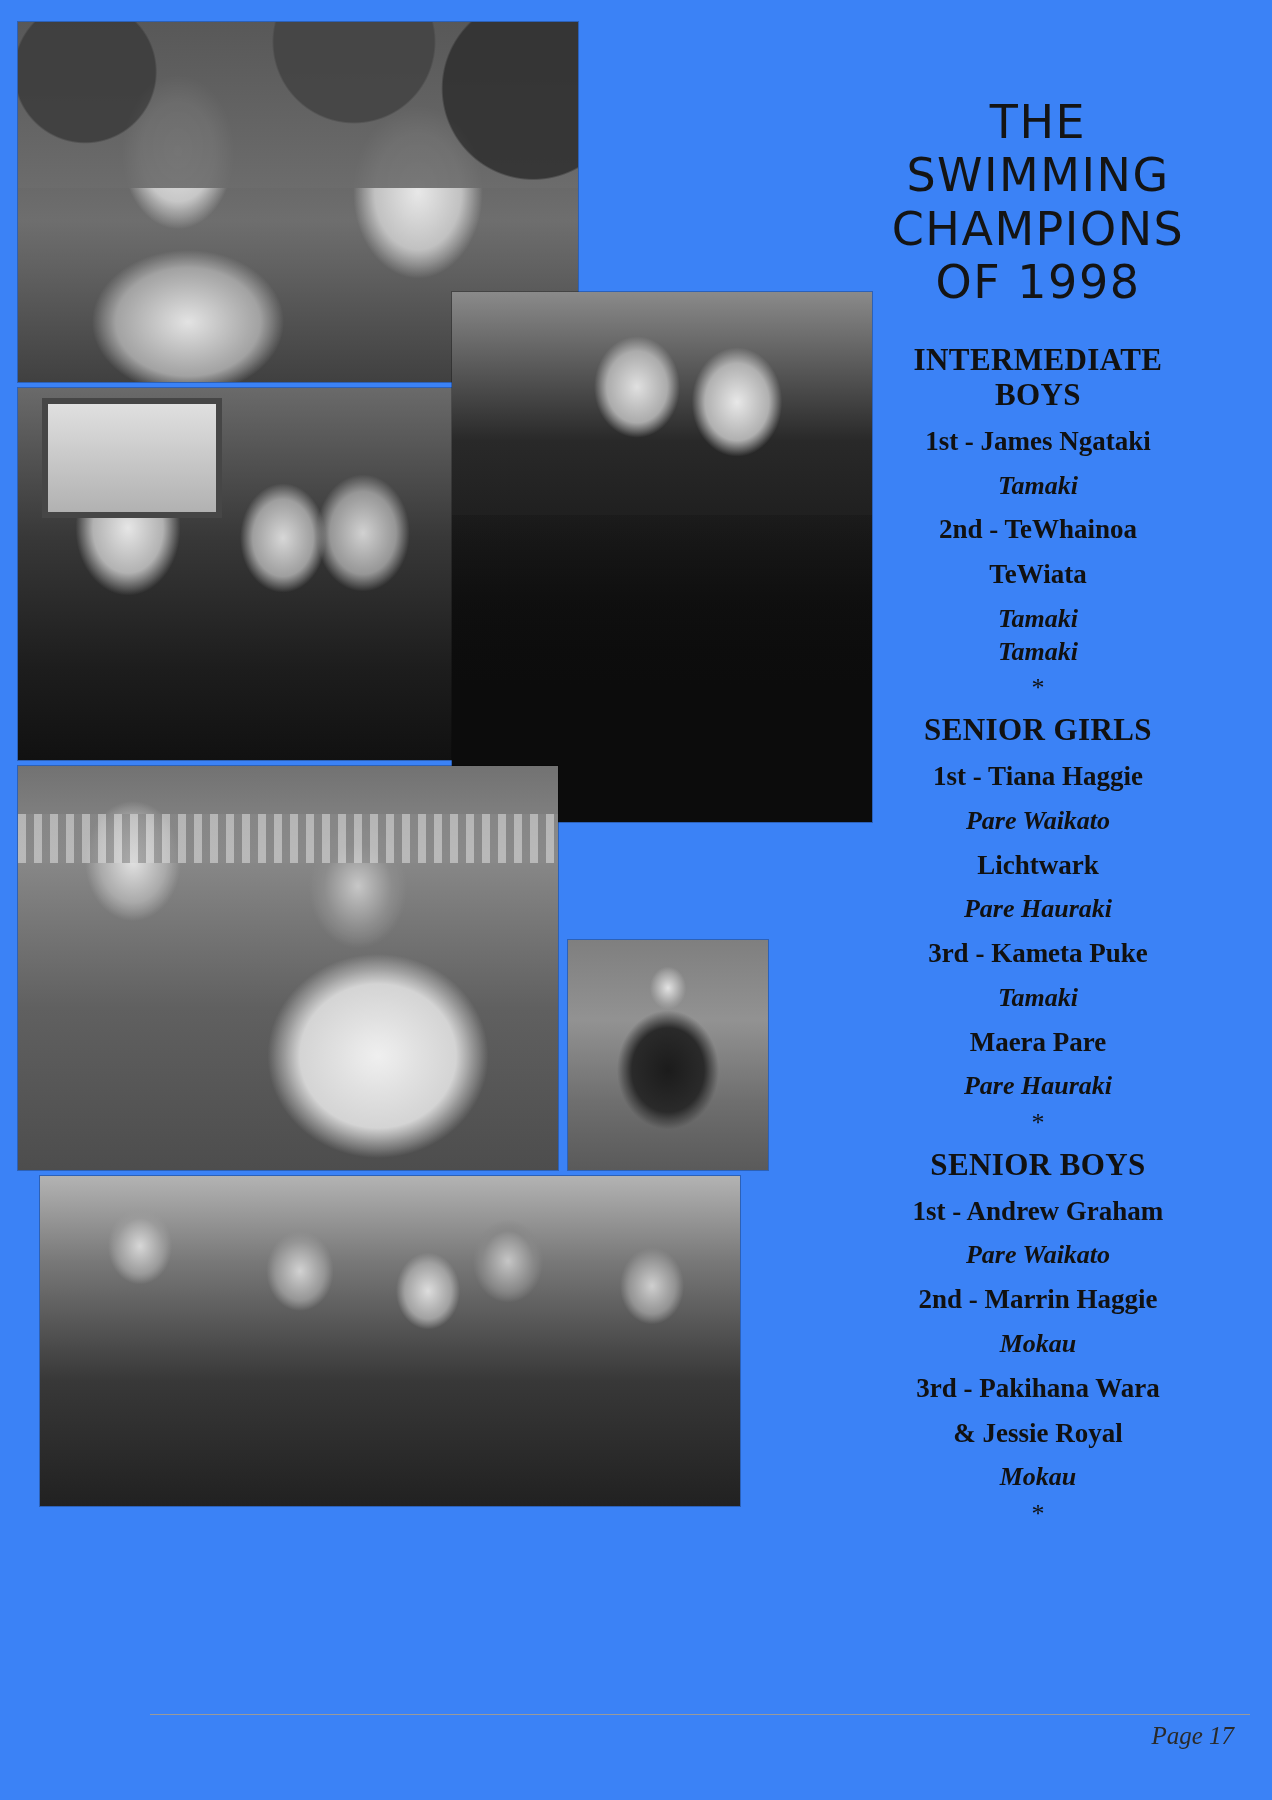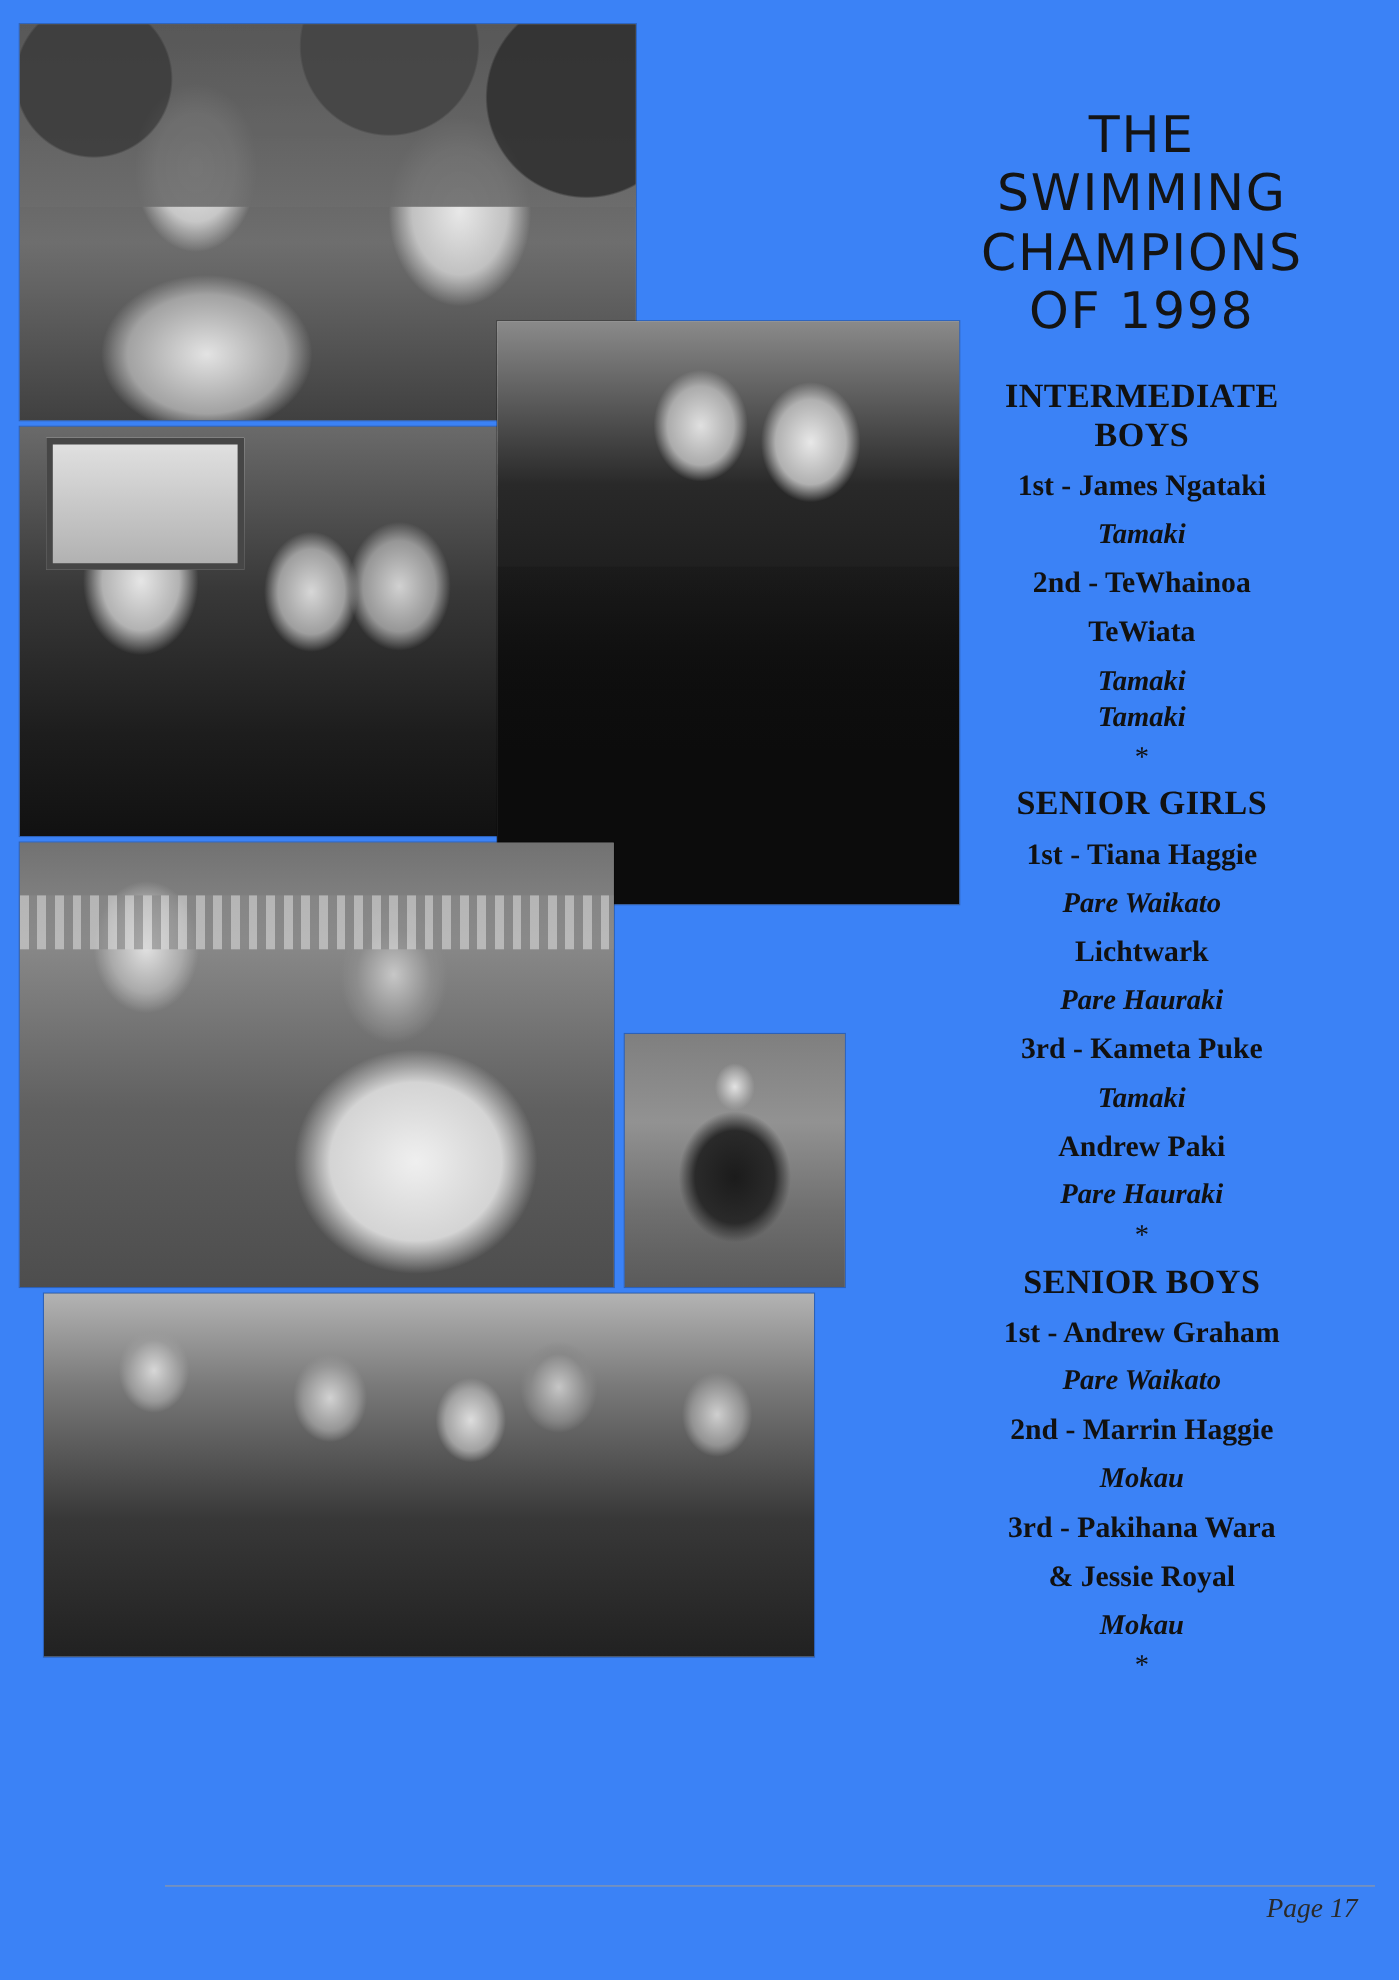--- a/index.html
+++ b/index.html
@@ -262,21 +262,21 @@
     <div class="cat-block">
       <h2 class="category">
         <span>SENIOR GIRLS</span>
       </h2>
       <p class="place-line">1st - Tiana Haggie</p>
       <p class="house-line">Pare Waikato</p>
       <p class="place-line">Lichtwark</p>
       <p class="house-line">Pare Hauraki</p>
       <p class="place-line">3rd - Kameta Puke</p>
       <p class="house-line">Tamaki</p>
-      <p class="place-line">Andrew Paki</p>
+      <p class="place-line">Maera Pare</p>
       <p class="house-line">Pare Hauraki</p>
       <div class="star">*</div>
     </div>
 
     <div class="cat-block">
       <h2 class="category">
         <span>SENIOR BOYS</span>
       </h2>
       <p class="place-line">1st - Andrew Graham</p>
       <p class="house-line">Pare Waikato</p>

